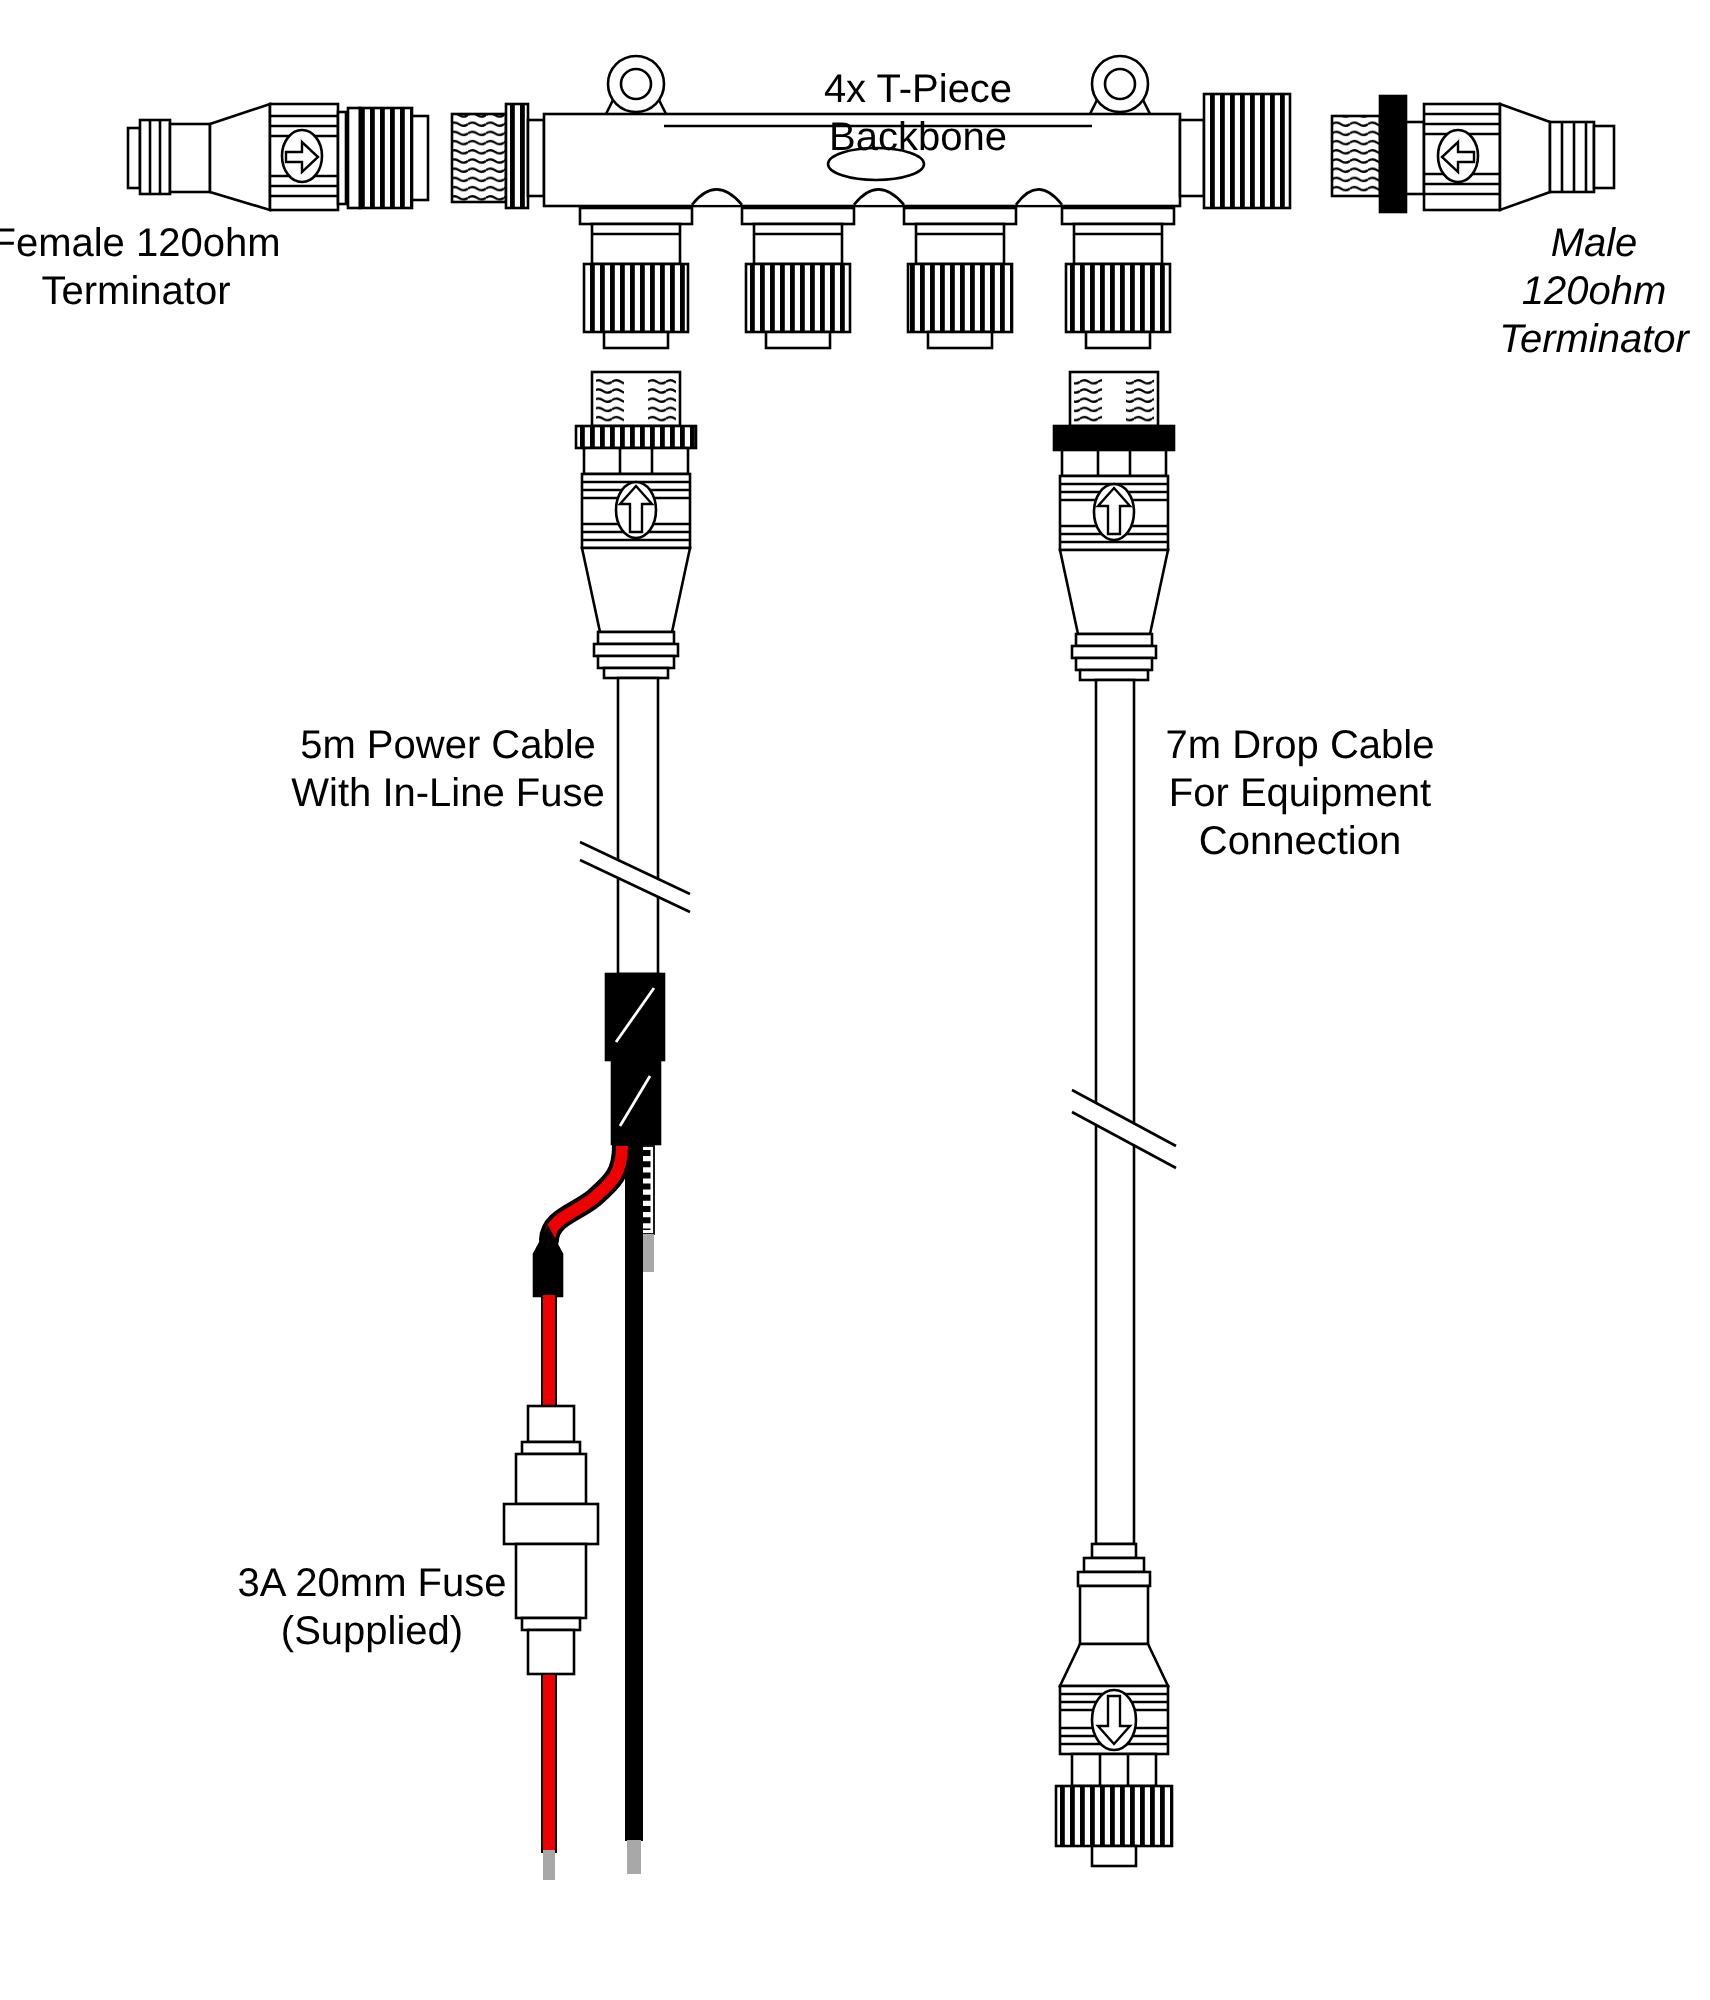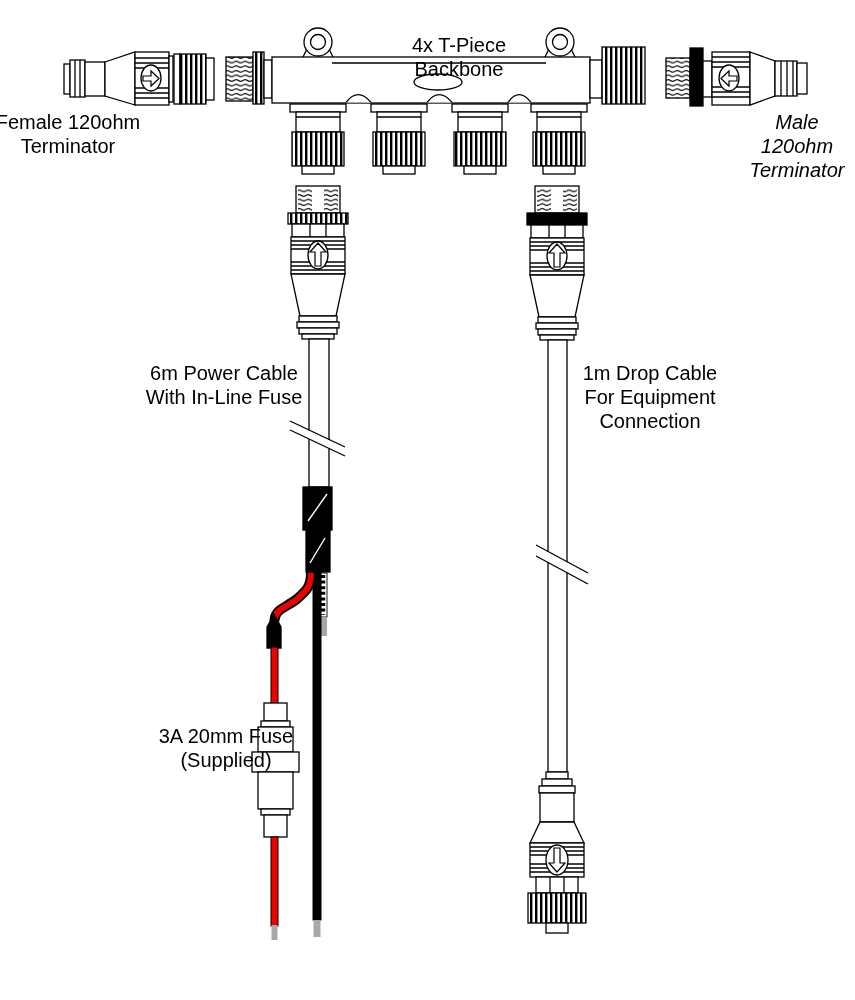--- a/index.html
+++ b/index.html
@@ -246,21 +246,21 @@
       <rect x="546" y="923" width="22" height="10"></rect>
     </g>
   </svg>
 
   <div class="lbl" style="left:459px;top:1px;margin-top:32px;">4x T-Piece
 Backbone</div>
   <div class="lbl" style="left:68px;top:110px;">Female 120ohm
 Terminator</div>
   <div class="lbl" style="left:797px;top:110px;font-style:italic;">Male 120ohm
 Terminator</div>
-  <div class="lbl" style="left:224px;top:361px;">6m Power Cable
+  <div class="lbl" style="left:224px;top:361px;">5m Power Cable
 With In-Line Fuse</div>
-  <div class="lbl" style="left:650px;top:361px;">1m Drop Cable
+  <div class="lbl" style="left:650px;top:361px;">7m Drop Cable
 For Equipment
 Connection</div>
-  <div class="lbl" style="left:186px;top:724px;margin-left:40px;">3A 20mm Fuse
+  <div class="lbl" style="left:186px;top:780px;">3A 20mm Fuse
 (Supplied)</div>
 
 </div>
 
 </body></html>

